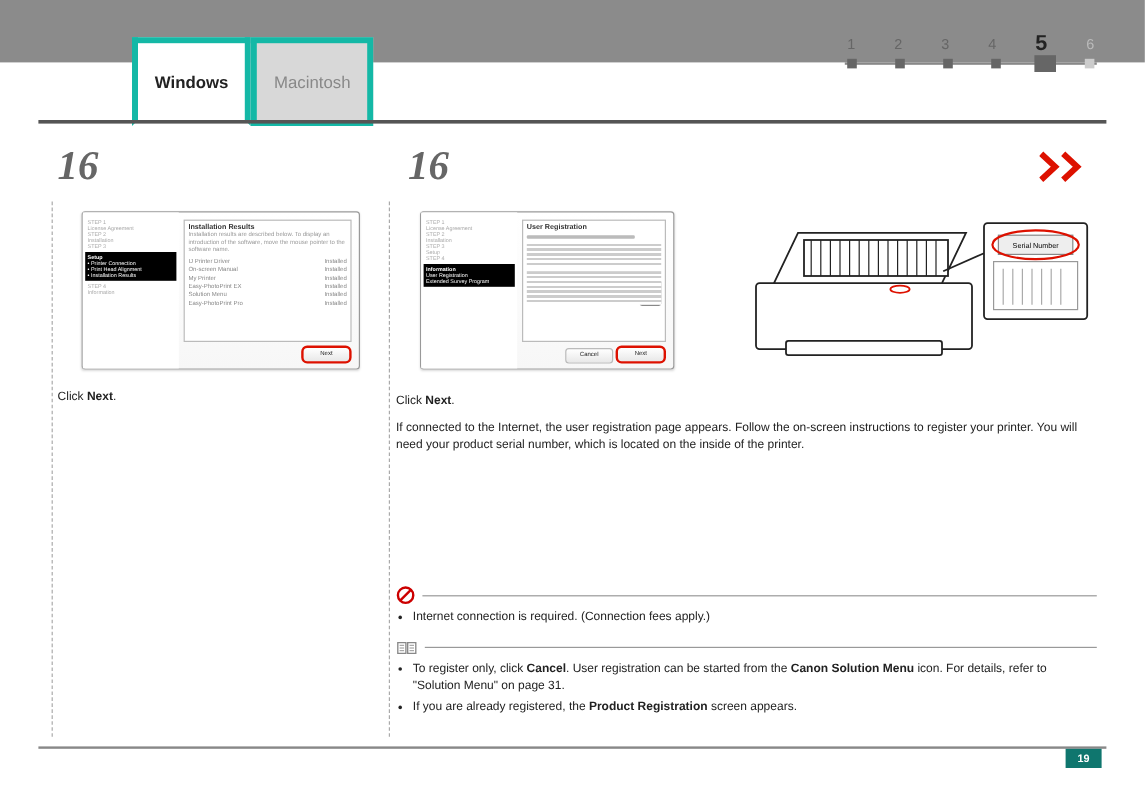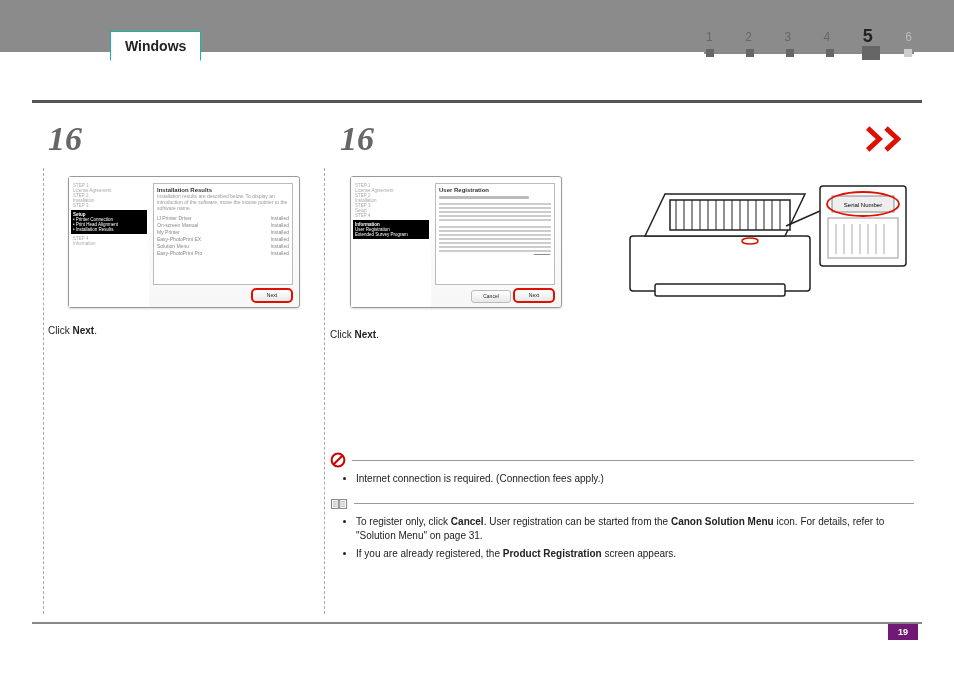--- a/index.html
+++ b/index.html
@@ -18,23 +18,23 @@
     top: 0; left: 0; right: 0; height: 52px;
     background: #8b8b8b;
   }
   .tabs {
     position: absolute;
     left: 110px; top: 52px;
     transform: translateY(-21px);
     display: flex;
   }
   .tab {
-    padding: 6px 14px;
+    padding: 24px 14px;
     font-size: 14px;
-    border: 1px solid #14b8a6;
+    border: 5px solid #14b8a6;
     background: #d8d8d8;
     color: #888;
   }
   .tab.active {
     background: #fff;
     color: #222;
     font-weight: bold;
     border-bottom-color: #fff;
   }
   .pager {
@@ -118,37 +118,38 @@
   .blur-block { height:20px; background:repeating-linear-gradient(#ccc,#ccc 2px,#fff 2px,#fff 4px); margin:3px 0; filter:blur(.3px);}
   .printer-illus {
     position:absolute; left:280px; top:0;
     width:290px;
   }
   .caption { margin-left:0; font-size:10px; line-height:1.4;}
   .caption p { margin:0 0 8px 0;}
   .note-icon { display:flex; align-items:center; gap:6px; margin:10px 0 4px 0;}
   .note-line { flex:1; height:1px; background:#999;}
   .bullets { padding-left:14px; margin:4px 0;}
-  .bullets li { margin:3px 12px; line-height:1.45;}
+  .bullets li { margin:3px 0; line-height:1.45;}
   .footer-rule {
     position:absolute; left:32px; right:32px; bottom:52px; height:2px; background:#888;
   }
   .page-no {
     position:absolute; right:36px; bottom:36px;
-    background:#701a75; color:#fff; font-weight:bold;
+    background:#0f766e; color:#fff; font-weight:bold;
     padding:3px 10px; font-size:9px;
   }
 </style>
 </head>
 <body>
 
 <div class="header-band"></div>
 
 <div class="tabs">
   <div class="tab active">Windows</div>
+  <div class="tab">Macintosh</div>
 </div>
 
 <div class="pager">
   <div class="pager-nums">
     <span>1</span>
     <span>2</span>
     <span>3</span>
     <span>4</span>
     <span class="current">5</span>
     <span class="future">6</span>
@@ -298,20 +299,21 @@
             <line x1="250" y1="48" x2="250" y2="78" stroke="#aaa"></line>
           <line x1="258" y1="48" x2="258" y2="78" stroke="#aaa"></line>
             <line x1="266" y1="48" x2="266" y2="78" stroke="#aaa"></line>
           <line x1="274" y1="48" x2="274" y2="78" stroke="#aaa"></line>
         </g>
       </svg>
     </div>
   </div>
   <div class="caption" style="margin-top:4px;">
     <p><span>Click </span><b>Next</b><span>.</span></p>
+    <p>If connected to the Internet, the user registration page appears. Follow the on-screen instructions to register your printer. You will need your product serial number, which is located on the inside of the printer.</p>
   </div>
 
   <div style="margin-top:110px;">
     <div class="note-icon">
       <svg width="16" height="16" viewBox="0 0 20 20">
           <circle cx="10" cy="10" r="8" fill="none" stroke="#c00" stroke-width="2.5"></circle>
           <line x1="4" y1="16" x2="16" y2="4" stroke="#c00" stroke-width="2.5"></line>
         </svg>
       <div class="note-line"></div>
     </div>

